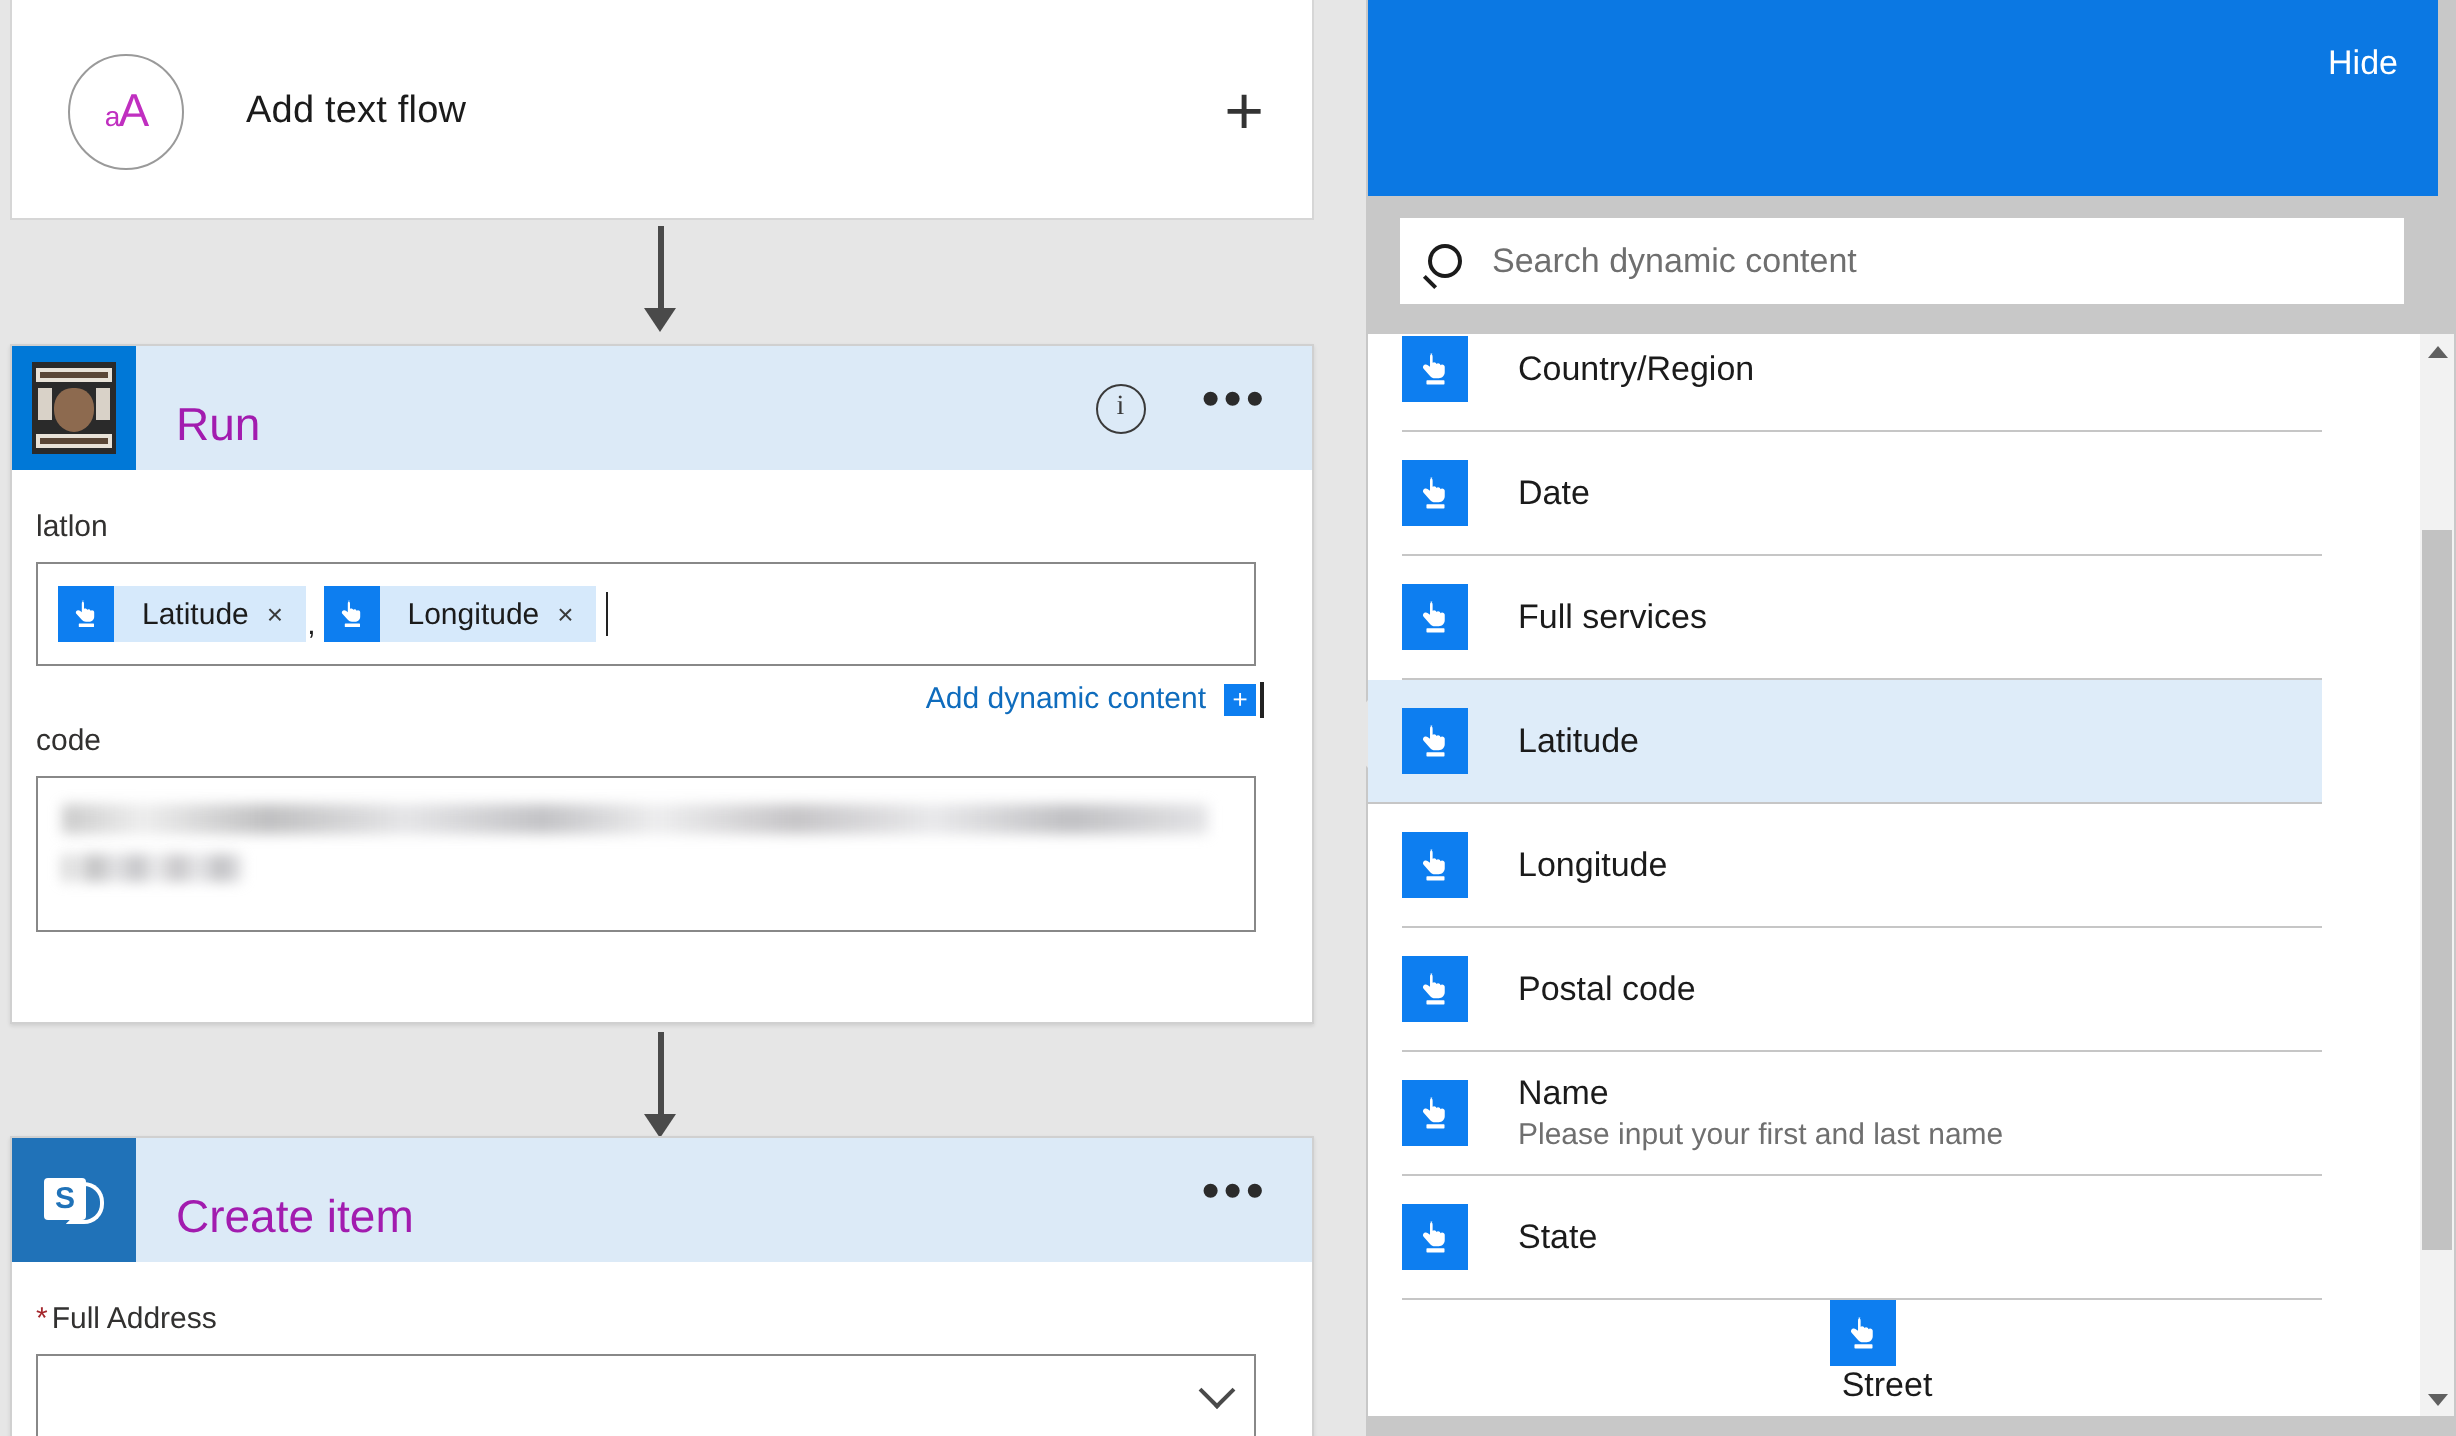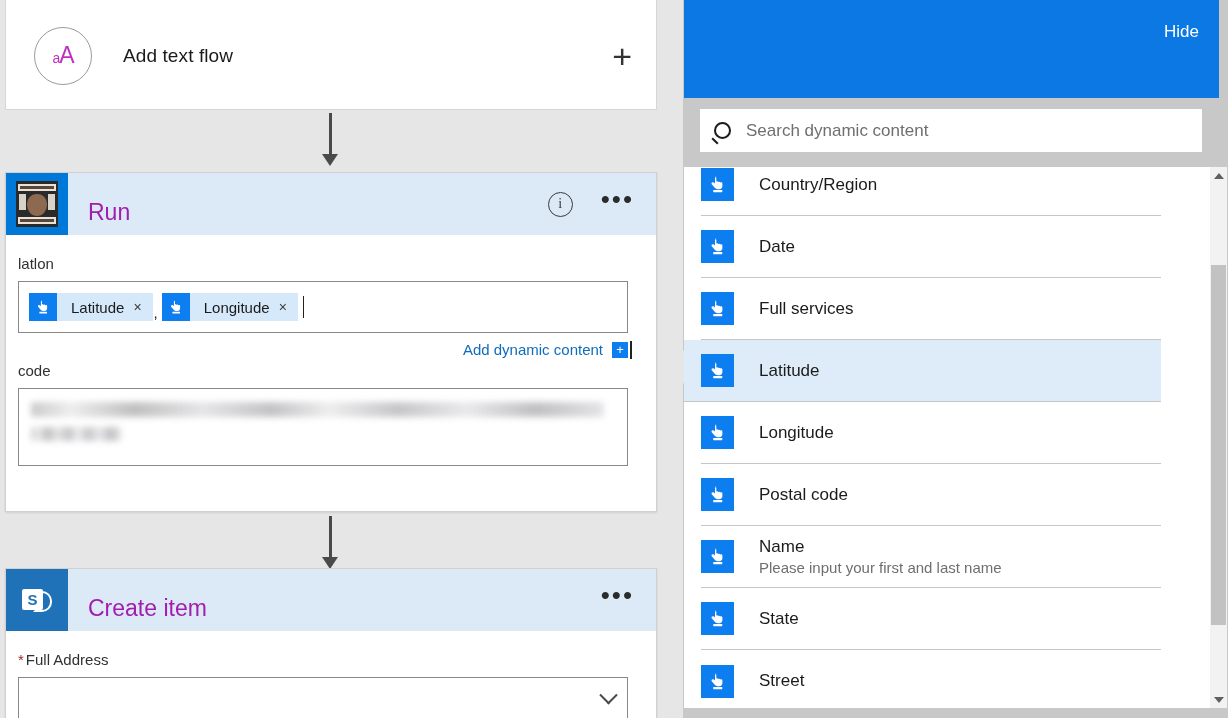--- a/index.html
+++ b/index.html
@@ -788,21 +788,21 @@
             <svg width="19" height="19" viewBox="0 0 16 16" aria-hidden="true">
                 <path fill="#fff" d="M7.2 1.4c-.8 0-1.3.6-1.3 1.4v4.3l-.9-.7c-.6-.5-1.5-.4-1.9.2-.3.5-.2 1 .2 1.4l2.6 2.9c.5.6 1.3 1 2.1 1h1.6c1.4 0 2.5-1.1 2.5-2.5V7.1c0-.6-.5-1-1.1-1-.3 0-.5.1-.7.3-.1-.5-.5-.8-1-.8-.3 0-.5.1-.7.3-.1-.4-.5-.7-1-.7-.2 0-.4.1-.6.2V2.8c0-.8-.5-1.4-1.3-1.4z"></path>
                 <rect fill="#fff" x="4.4" y="12.7" width="7.6" height="1.8" rx=".3"></rect>
               </svg>
           </span>
           <span class="dyn-item-texts">
             <span class="dyn-item-name">State</span>
           </span>
         </div>
 
-        <div class="dyn-item" style="border-bottom:none;">
+        <div class="dyn-item" style="border-bottom:none;flex-direction:column;">
           <span class="dyn-tok-icon">
             <svg width="19" height="19" viewBox="0 0 16 16" aria-hidden="true">
                 <path fill="#fff" d="M7.2 1.4c-.8 0-1.3.6-1.3 1.4v4.3l-.9-.7c-.6-.5-1.5-.4-1.9.2-.3.5-.2 1 .2 1.4l2.6 2.9c.5.6 1.3 1 2.1 1h1.6c1.4 0 2.5-1.1 2.5-2.5V7.1c0-.6-.5-1-1.1-1-.3 0-.5.1-.7.3-.1-.5-.5-.8-1-.8-.3 0-.5.1-.7.3-.1-.4-.5-.7-1-.7-.2 0-.4.1-.6.2V2.8c0-.8-.5-1.4-1.3-1.4z"></path>
                 <rect fill="#fff" x="4.4" y="12.7" width="7.6" height="1.8" rx=".3"></rect>
               </svg>
           </span>
           <span class="dyn-item-texts">
             <span class="dyn-item-name">Street</span>
           </span>
         </div>

